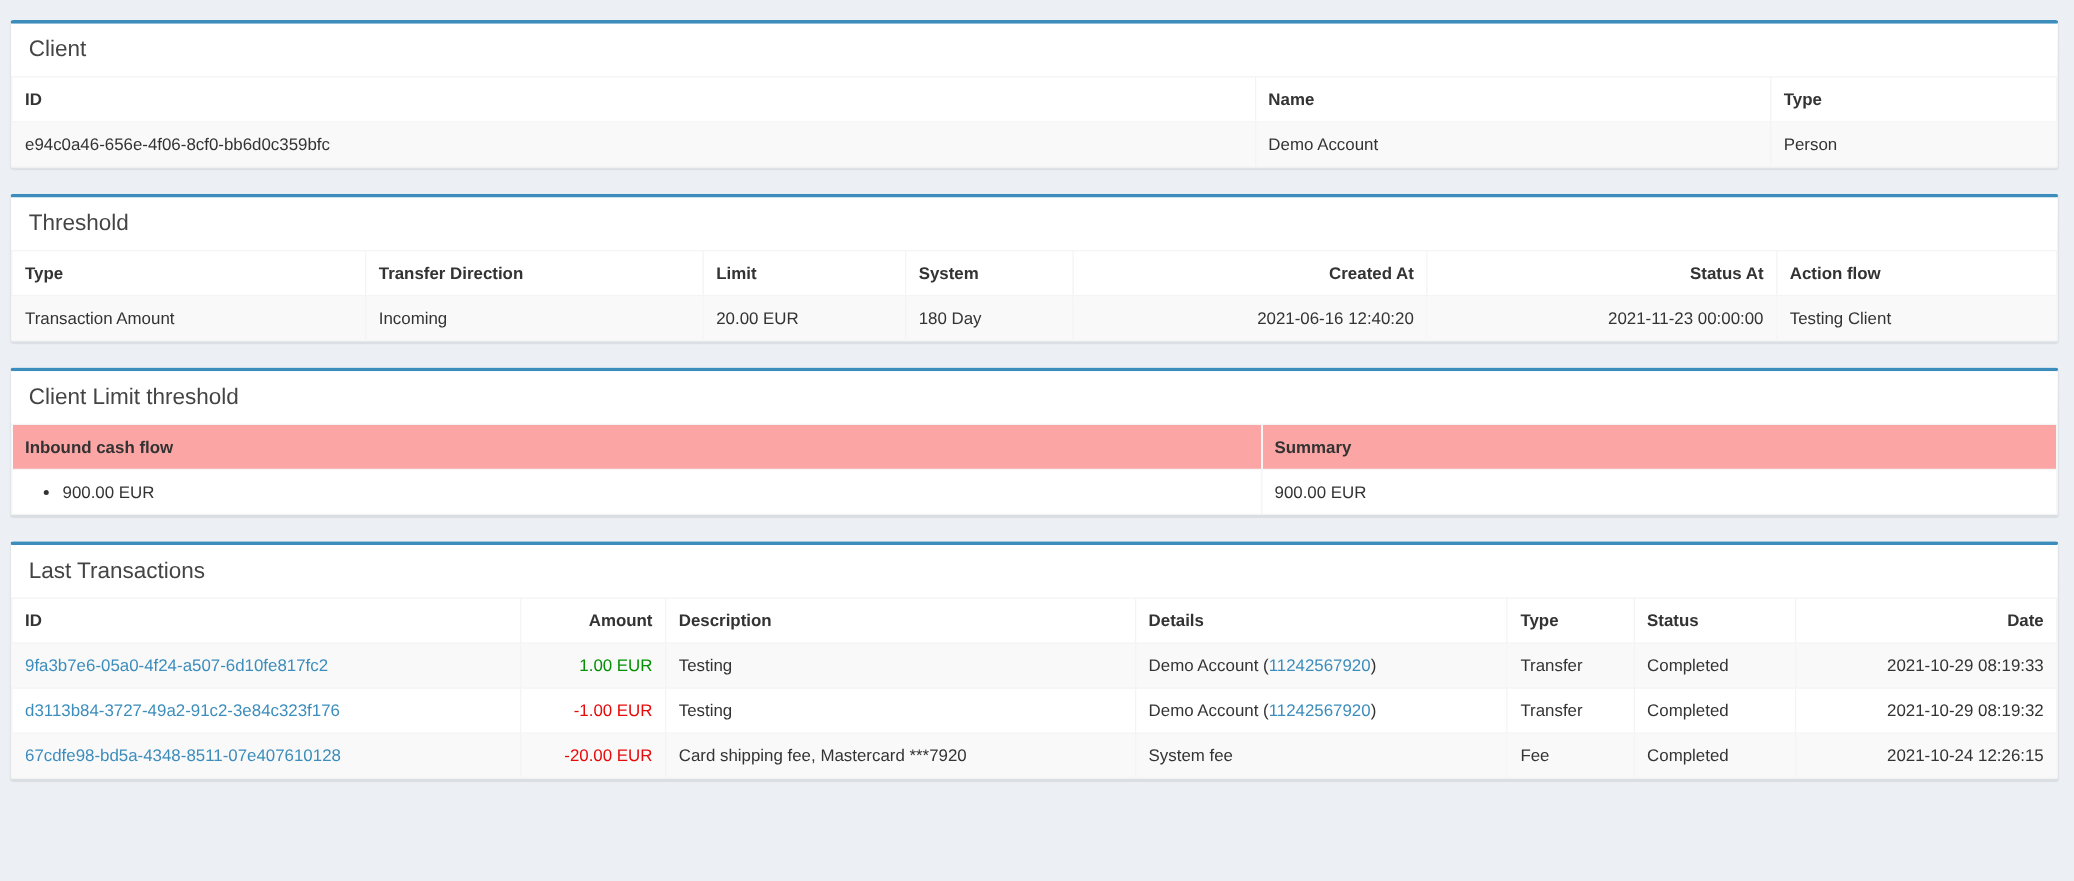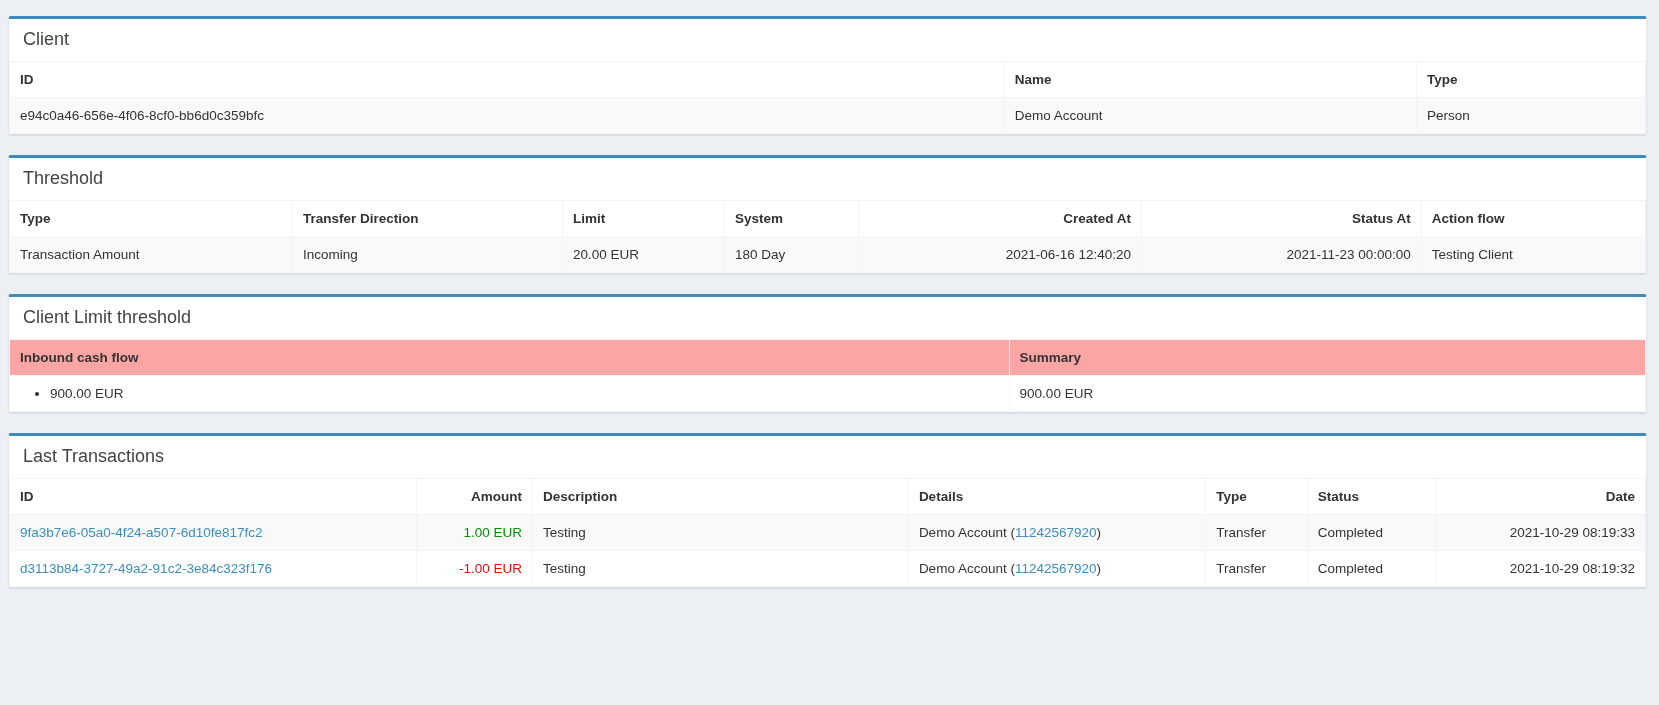--- a/index.html
+++ b/index.html
@@ -161,17 +161,26 @@
         </tr>
         <tr>
           <td><a class="link">d3113b84-3727-49a2-91c2-3e84c323f176</a></td>
           <td class="right"><span class="neg">-1.00 EUR</span></td>
           <td>Testing</td>
           <td><span>Demo Account (</span><a class="link">11242567920</a><span>)</span></td>
           <td>Transfer</td>
           <td>Completed</td>
           <td class="right">2021-10-29 08:19:32</td>
         </tr>
+        <tr class="striped">
+          <td><a class="link">67cdfe98-bd5a-4348-8511-07e407610128</a></td>
+          <td class="right"><span class="neg">-20.00 EUR</span></td>
+          <td>Card shipping fee, Mastercard ***7920</td>
+          <td>System fee</td>
+          <td>Fee</td>
+          <td>Completed</td>
+          <td class="right">2021-10-24 12:26:15</td>
+        </tr>
       </tbody>
     </table>
   </div>
 
 </div>
 
 </body></html>

